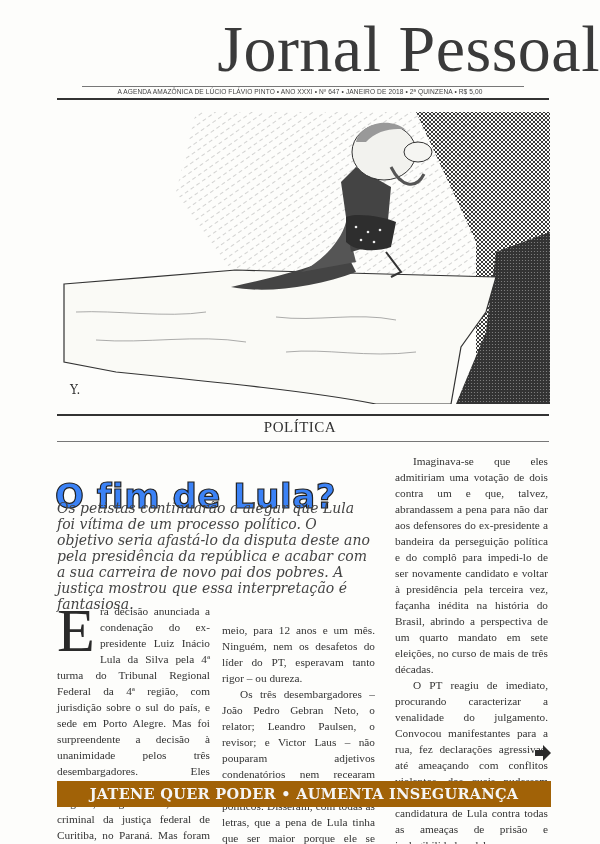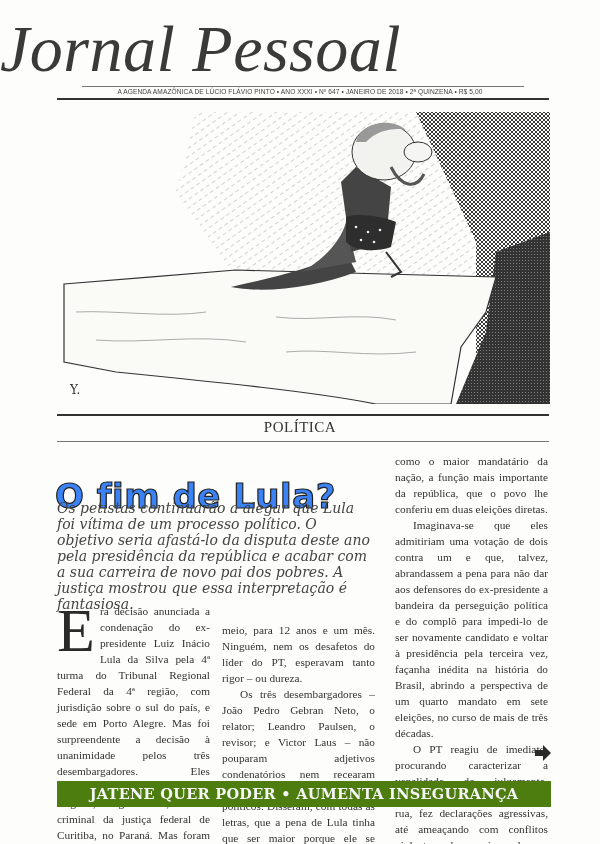--- a/index.html
+++ b/index.html
@@ -1,17 +1,17 @@
 <!DOCTYPE html>
 <html><head>
 <meta charset="utf-8">
 <style>
   html, body { margin:0; padding:0; }
   body { width:600px; height:844px; background:#fdfdfb; position:relative; overflow:hidden; font-family:"DejaVu Serif", serif; color:#2a2a2a; }
-  .masthead-title { position:absolute; left:0; width:600px; top:14px; text-align:left; font-family:"Liberation Serif", serif; font-size:66px; line-height:70px; color:#3a3a3a; letter-spacing:0.5px;font-style:italic; }
+  .masthead-title { position:absolute; left:0; width:600px; top:14px; text-align:right; font-family:"Liberation Serif", serif; font-size:66px; line-height:70px; color:#3a3a3a; letter-spacing:0.5px; }
   .masthead-rule-thin { position:absolute; left:82px; width:442px; top:86px; height:1px; background:#777; }
   .masthead-sub { position:absolute; left:0; width:600px; top:88px; text-align:center; font-family:"Liberation Sans", sans-serif; font-size:6.6px; letter-spacing:0.1px; color:#444; }
   .masthead-rule { position:absolute; left:57px; width:492px; top:98px; height:2px; background:#333; }
 
   .cartoon { position:absolute; left:56px; top:112px; width:494px; height:292px; }
 
   .section-rule-top { position:absolute; left:57px; width:492px; top:414px; height:2px; background:#333; }
   .section-label { position:absolute; left:0; width:600px; top:419px; text-align:center; font-family:"Liberation Serif", serif; font-size:15px; color:#333; letter-spacing:0.5px; }
   .section-rule-bottom { position:absolute; left:57px; width:492px; top:441px; height:1px; background:#777; }
 
@@ -23,21 +23,21 @@
   .col p { margin:0; }
   .col p.indent { text-indent:18px; }
   .col1 { left:57px; top:603px; width:153px; }
   .col2 { left:222px; top:603px; width:153px;margin-top:19px; }
   .col3 { left:395px; top:453px; width:153px; }
 
   .dropcap { float:left; font-family:"Liberation Serif", serif; font-size:62px; line-height:52px; margin:1px 5px 0 0; color:#2a2a2a; }
 
   .arrow { position:absolute; left:535px; top:745px; width:16px; height:16px; }
 
-  .bottom-banner { position:absolute; left:57px; top:781px; width:494px; height:26px; background:#4d7c0f; }
+  .bottom-banner { position:absolute; left:57px; top:781px; width:494px; height:26px; background:#a16207; }
   .bottom-banner span { display:block; text-align:center; line-height:26px; font-family:"DejaVu Serif", serif; font-weight:bold; font-size:14.5px; color:#f5f5f5; letter-spacing:0.3px; }
 </style>
 </head>
 <body>
 
 <div class="masthead-title">Jornal Pessoal</div>
 <div class="masthead-rule-thin"></div>
 <div class="masthead-sub">A AGENDA AMAZÔNICA DE LÚCIO FLÁVIO PINTO • ANO XXXI • Nº 647 • JANEIRO DE 2018 • 2ª QUINZENA • R$ 5,00</div>
 <div class="masthead-rule"></div>
 
@@ -88,21 +88,20 @@
 <div class="col col1">
   <p><span class="dropcap">E</span><span>ra decisão anunciada a condenação do ex-presidente Luiz Inácio Lula da Silva pela 4ª turma do Tribunal Regional Federal da 4ª região, com jurisdição sobre o sul do país, e sede em Porto Alegre. Mas foi surpreendente a decisão à unanimidade pelos três desembargadores. Eles confirmaram a decisão do juiz singular, Sérgio Moro, da 13ª criminal da justiça federal de Curitiba, no Paraná. Mas foram além: elevaram a pena, que era de 9 anos e</span></p>
 </div>
 
 <div class="col col2">
   <p>meio, para 12 anos e um mês. Ninguém, nem os desafetos do líder do PT, esperavam tanto rigor – ou dureza.</p>
   <p class="indent">Os três desembargadores – João Pedro Gebran Neto, o relator; Leandro Paulsen, o revisor; e Victor Laus – não pouparam adjetivos condenatórios nem recearam sofrer a classificação de juízes políticos. Disseram, com todas as letras, que a pena de Lula tinha que ser maior porque ele se comportara de forma indigna</p>
 </div>
 
 <div class="col col3">
-  <p>como o maior mandatário da nação, a função mais importante da república, que o povo lhe conferiu em duas eleições diretas.</p>
   <p class="indent">Imaginava-se que eles admitiriam uma votação de dois contra um e que, talvez, abrandassem a pena para não dar aos defensores do ex-presidente a bandeira da perseguição política e do complô para impedi-lo de ser novamente candidato e voltar à presidência pela terceira vez, façanha inédita na história do Brasil, abrindo a perspectiva de um quarto mandato em sete eleições, no curso de mais de três décadas.</p>
   <p class="indent">O PT reagiu de imediato, procurando caracterizar a venalidade do julgamento. Convocou manifestantes para a rua, fez declarações agressivas, até ameaçando com conflitos violentos, dos quais pudessem resultar mortes, confirmou a pré-candidatura de Lula contra todas as ameaças de prisão e inelegibilidade dele, mas seu toque de avançar</p>
 </div>
 
 <svg class="arrow" viewBox="0 0 16 16" xmlns="http://www.w3.org/2000/svg">
   <polygon points="0,5 8,5 8,0 16,8 8,16 8,11 0,11" fill="#2a2a2a"></polygon>
 </svg>
 
 <div class="bottom-banner">
   <span>JATENE QUER PODER • AUMENTA INSEGURANÇA</span>

